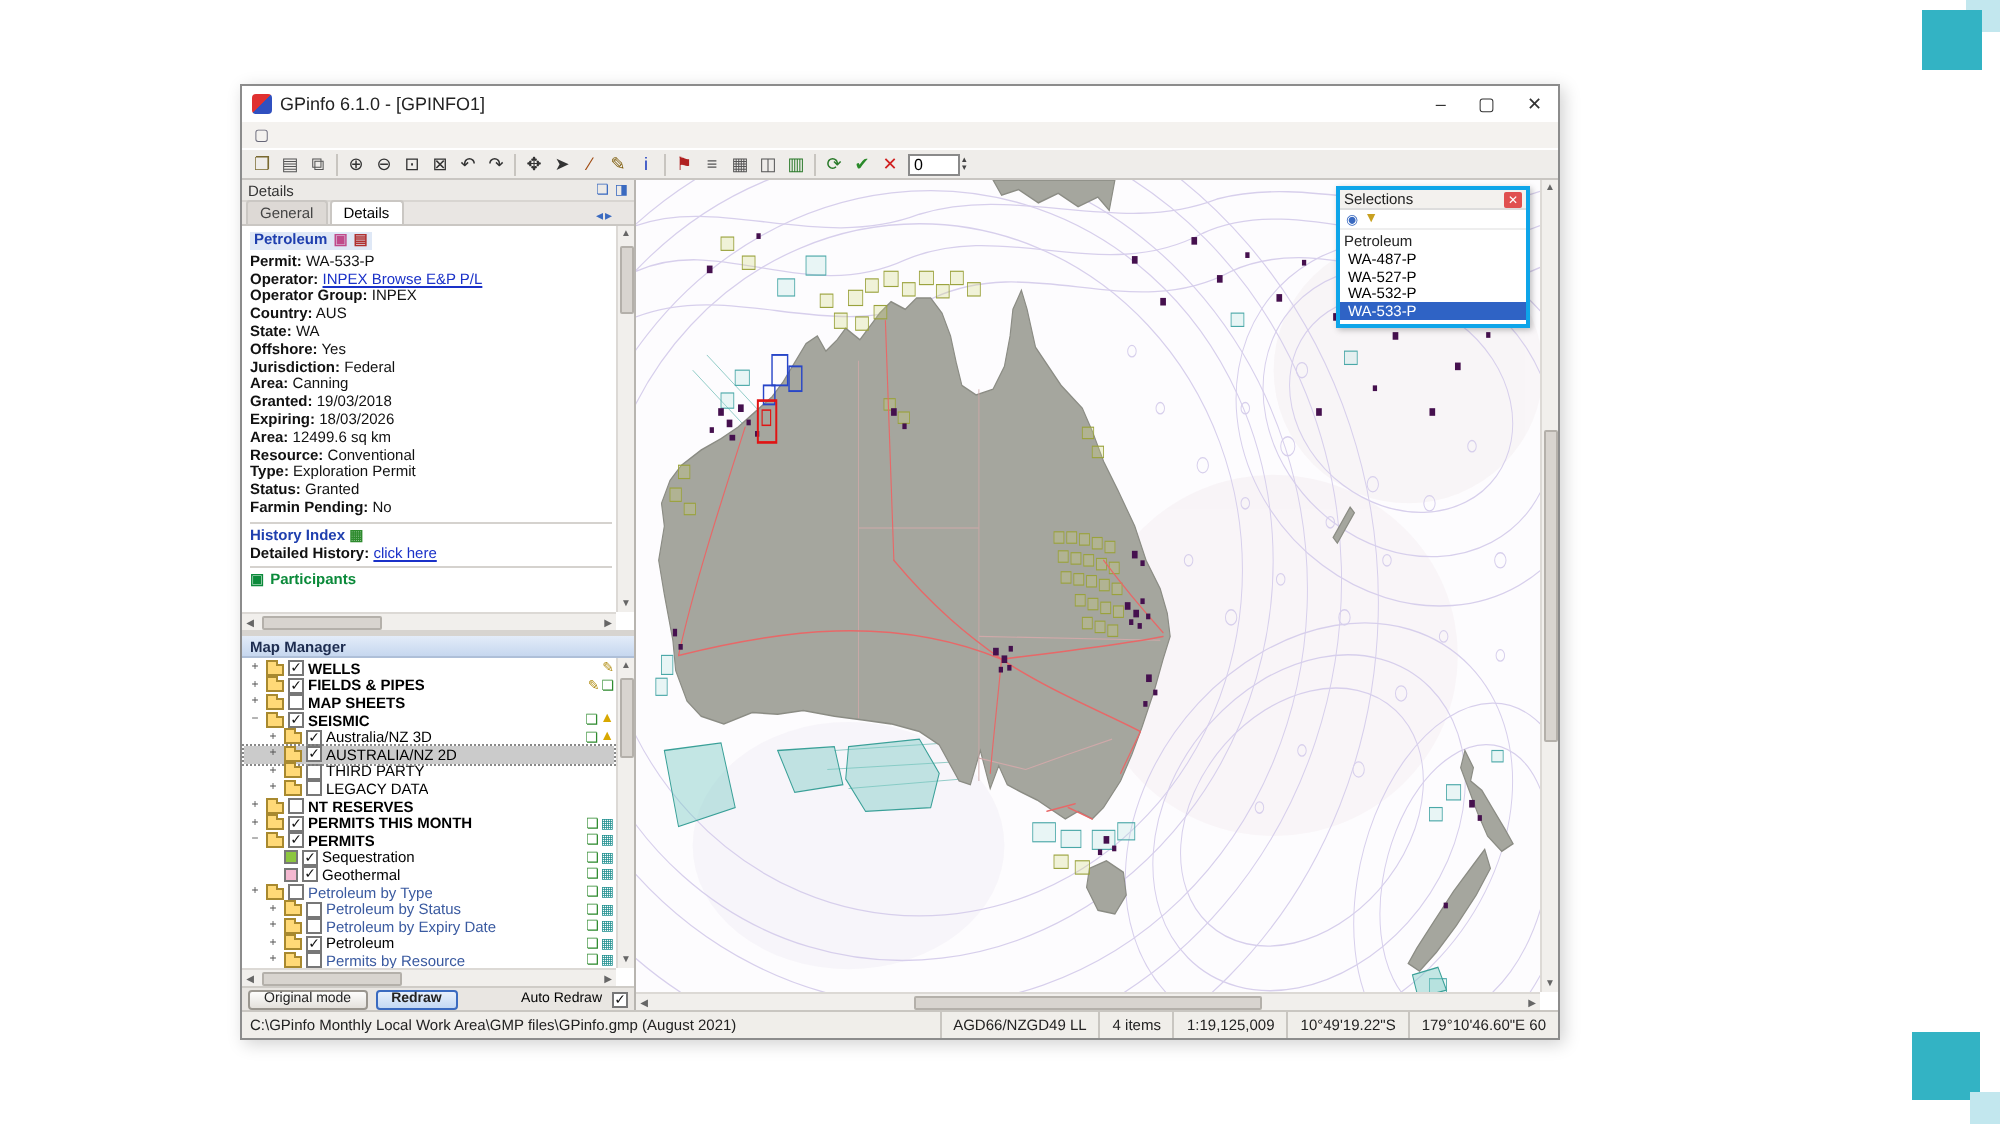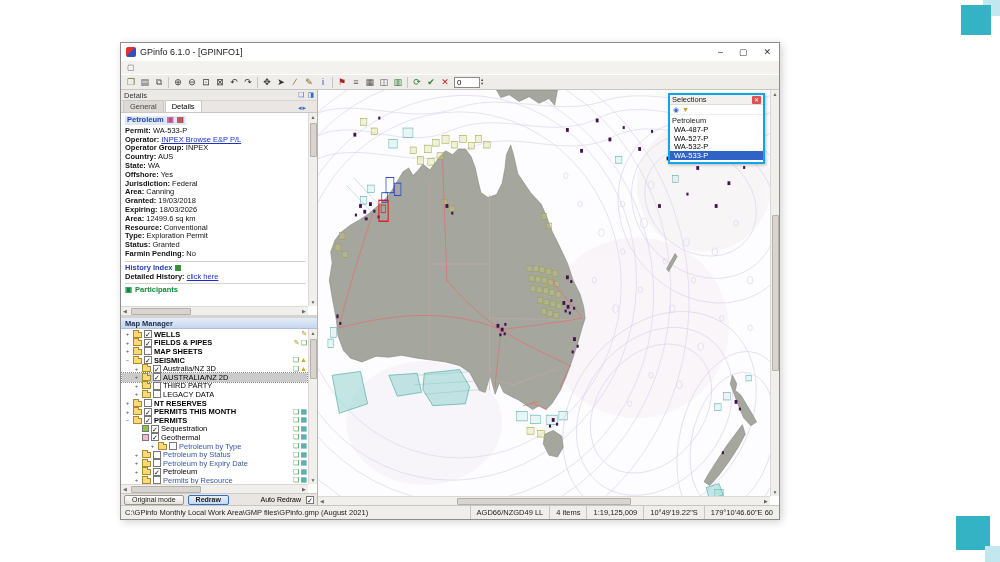--- a/index.html
+++ b/index.html
@@ -347,21 +347,21 @@
             <div class="trow lvl1" style="padding-left: 11px;">
               <span class="exp"></span>
               <span class="swatch" style="background: rgb(244, 184, 208);"></span>
               <span class="cb">✓</span>
               <span class="tlab">Geothermal</span>
               <span class="ricons">
                 <span style="color: rgb(46, 139, 46);">❏</span>
                 <span style="color: rgb(31, 143, 143);">▦</span>
               </span>
             </div>
-            <div class="trow lvl1" style="padding-left: 27px;">
+            <div class="trow lvl1" style="padding-left: 2px;">
               <span class="exp">+</span>
               <span class="folder"></span>
               <span class="cb"></span>
               <span class="tlab" style="color: rgb(58, 90, 160);">Petroleum by Type</span>
               <span class="ricons">
                 <span style="color: rgb(46, 139, 46);">❏</span>
                 <span style="color: rgb(31, 143, 143);">▦</span>
               </span>
             </div>
             <div class="trow lvl1" style="padding-left: 11px;">

